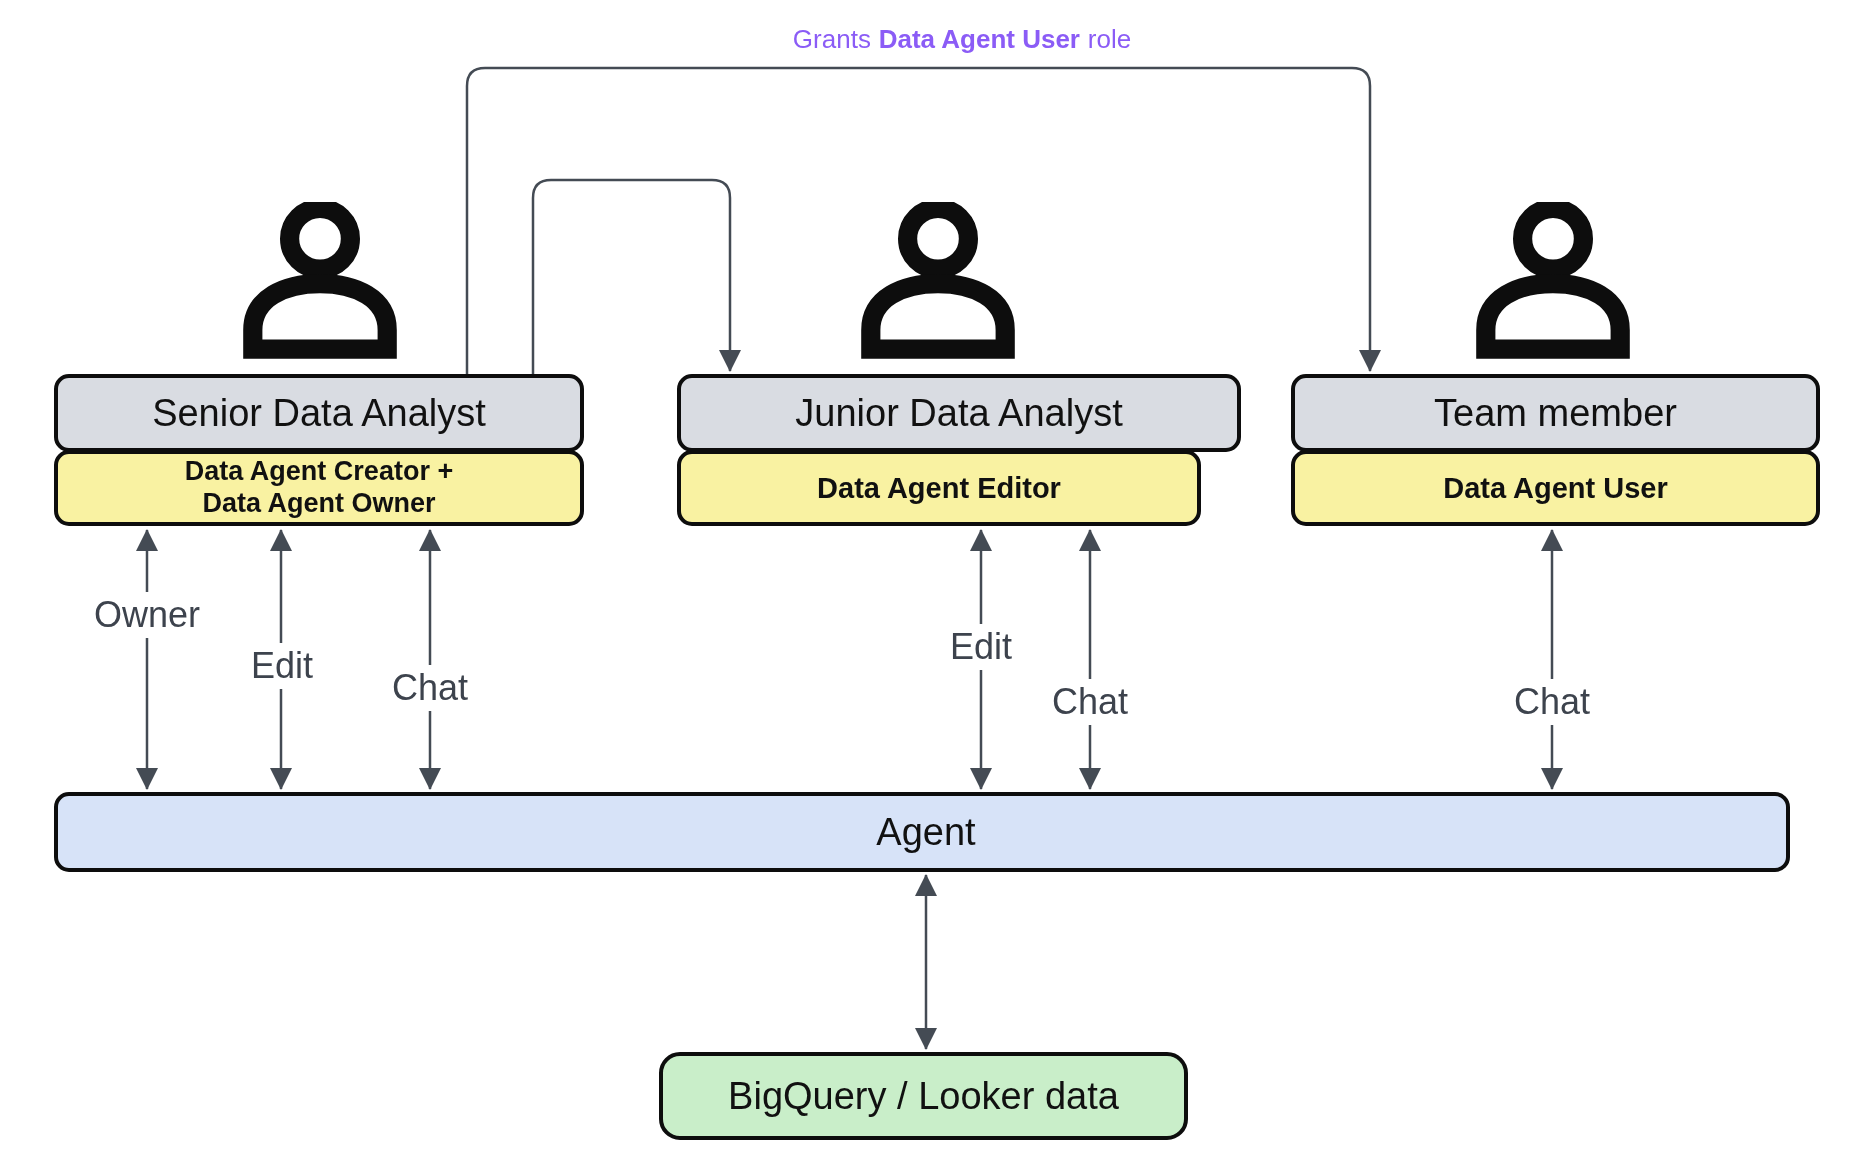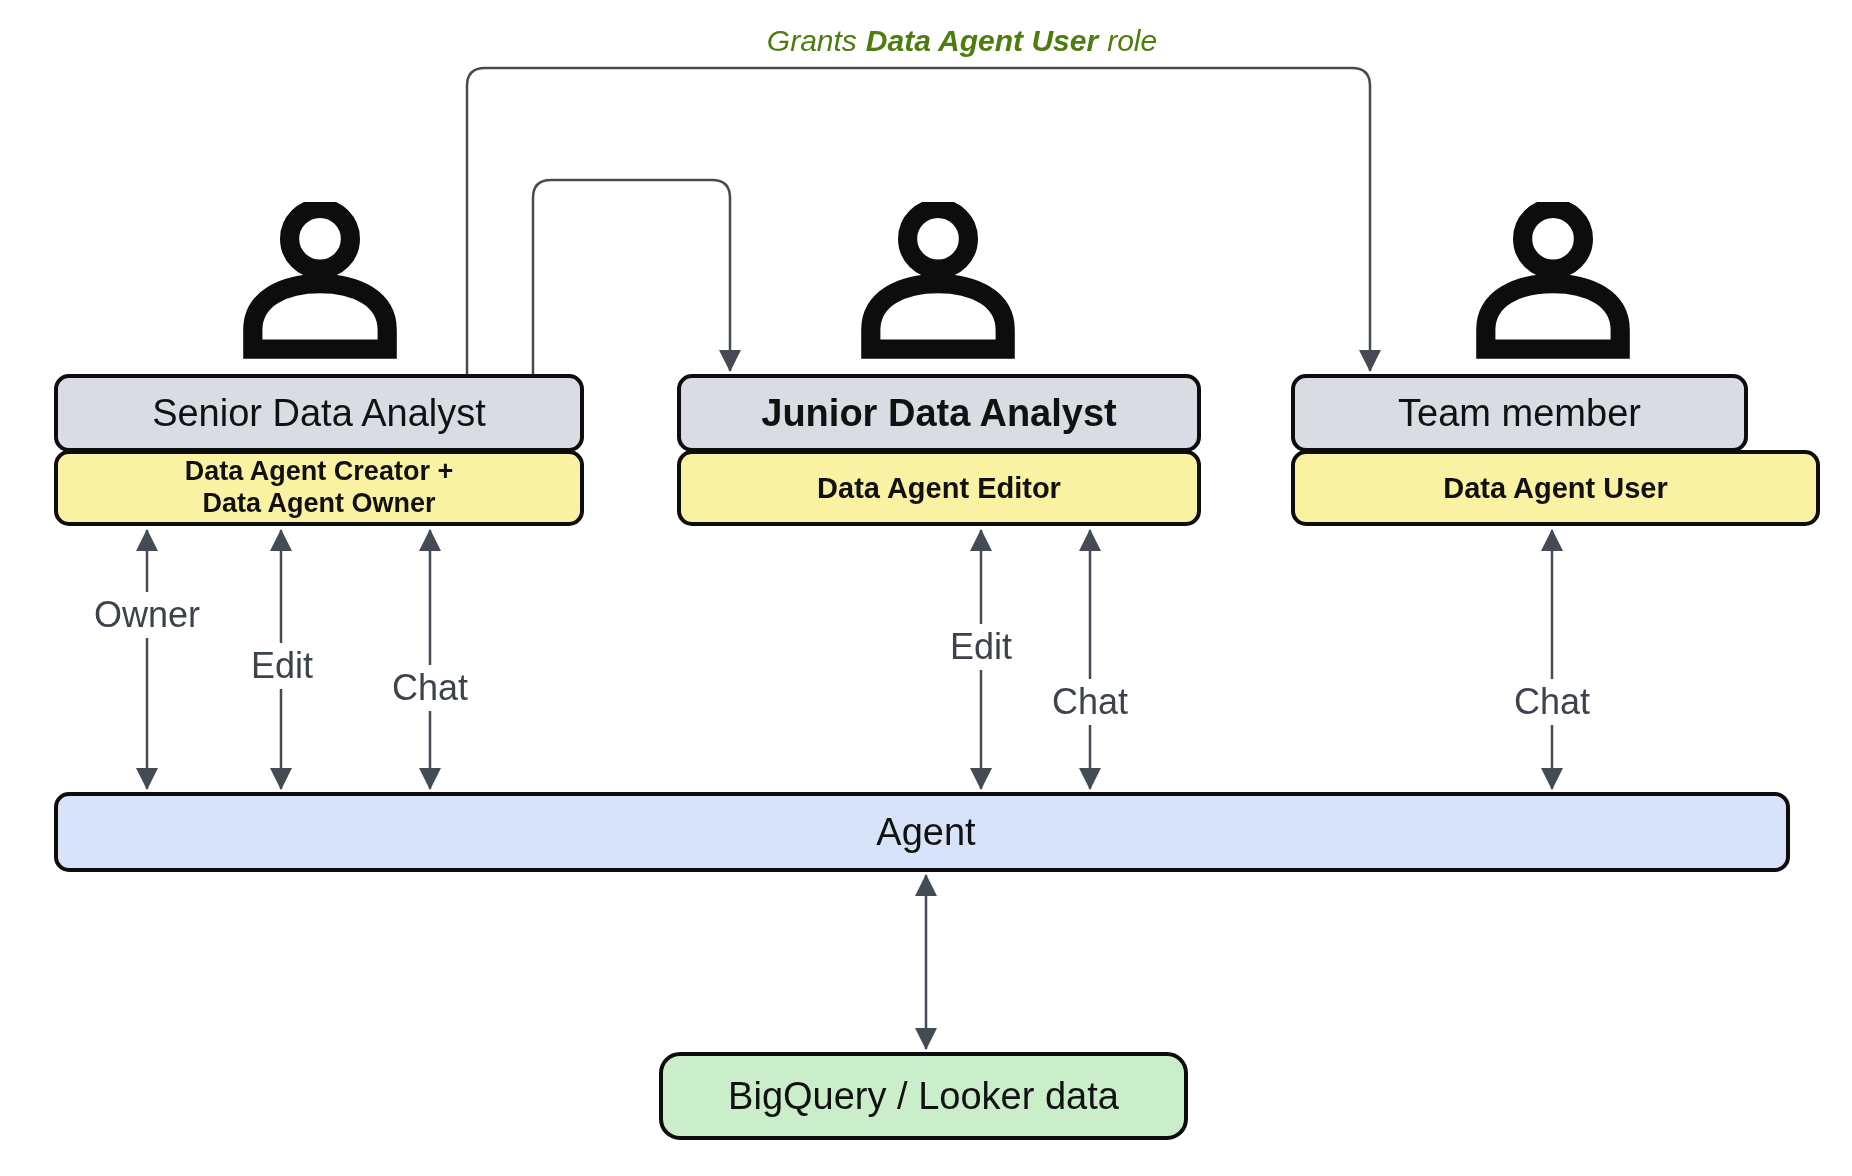--- a/index.html
+++ b/index.html
@@ -83,23 +83,22 @@
     background: #ffffff;
     padding: 2px 8px;
     font-size: 36px;
     color: #3d434d;
     z-index: 4;
     white-space: nowrap;
   }
   .grant-label {
     position: absolute;
     transform: translateX(-50%);
-    font-size: 30px;
-    font-style: italic;
-    color: #4d7c0f;
+    font-size: 26px;
+    color: #8b5cf6;
     background: #ffffff;
     padding: 0 6px;
     z-index: 4;
     white-space: nowrap;
   }
   .grant-label .g-prefix, .grant-label .g-bold { margin-right: 0.30em; }
   .grant-label .g-bold { font-weight: bold; }
 </style>
 </head>
 <body>
@@ -153,28 +152,28 @@
   </div>
 
   <div class="box actor-title" style="left:54px; top:374px; width:530px;">
     <span>Senior Data Analyst</span>
   </div>
   <div class="box role-badge two-line" style="left:54px; top:450px; width:530px;">
     <span>Data Agent Creator +</span>
     <span>Data Agent Owner</span>
   </div>
 
-  <div class="box actor-title" style="left:677px; top:374px; width:524px;font-weight:bold;">
+  <div class="box actor-title" style="left:677px; top:374px; width:564px;">
     <span>Junior Data Analyst</span>
   </div>
   <div class="box role-badge one-line" style="left:677px; top:450px; width:524px;">
     <span>Data Agent Editor</span>
   </div>
 
-  <div class="box actor-title" style="left:1291px; top:374px; width:457px;justify-content:center;">
+  <div class="box actor-title" style="left:1291px; top:374px; width:529px;justify-content:center;">
     <span>Team member</span>
   </div>
   <div class="box role-badge one-line" style="left:1291px; top:450px; width:529px;">
     <span>Data Agent User</span>
   </div>
 
   <div class="action-label" style="left:147px; top:615px;">Owner</div>
   <div class="action-label" style="left:282px; top:666px;">Edit</div>
   <div class="action-label" style="left:430px; top:688px;">Chat</div>
   <div class="action-label" style="left:981px; top:647px;">Edit</div>

